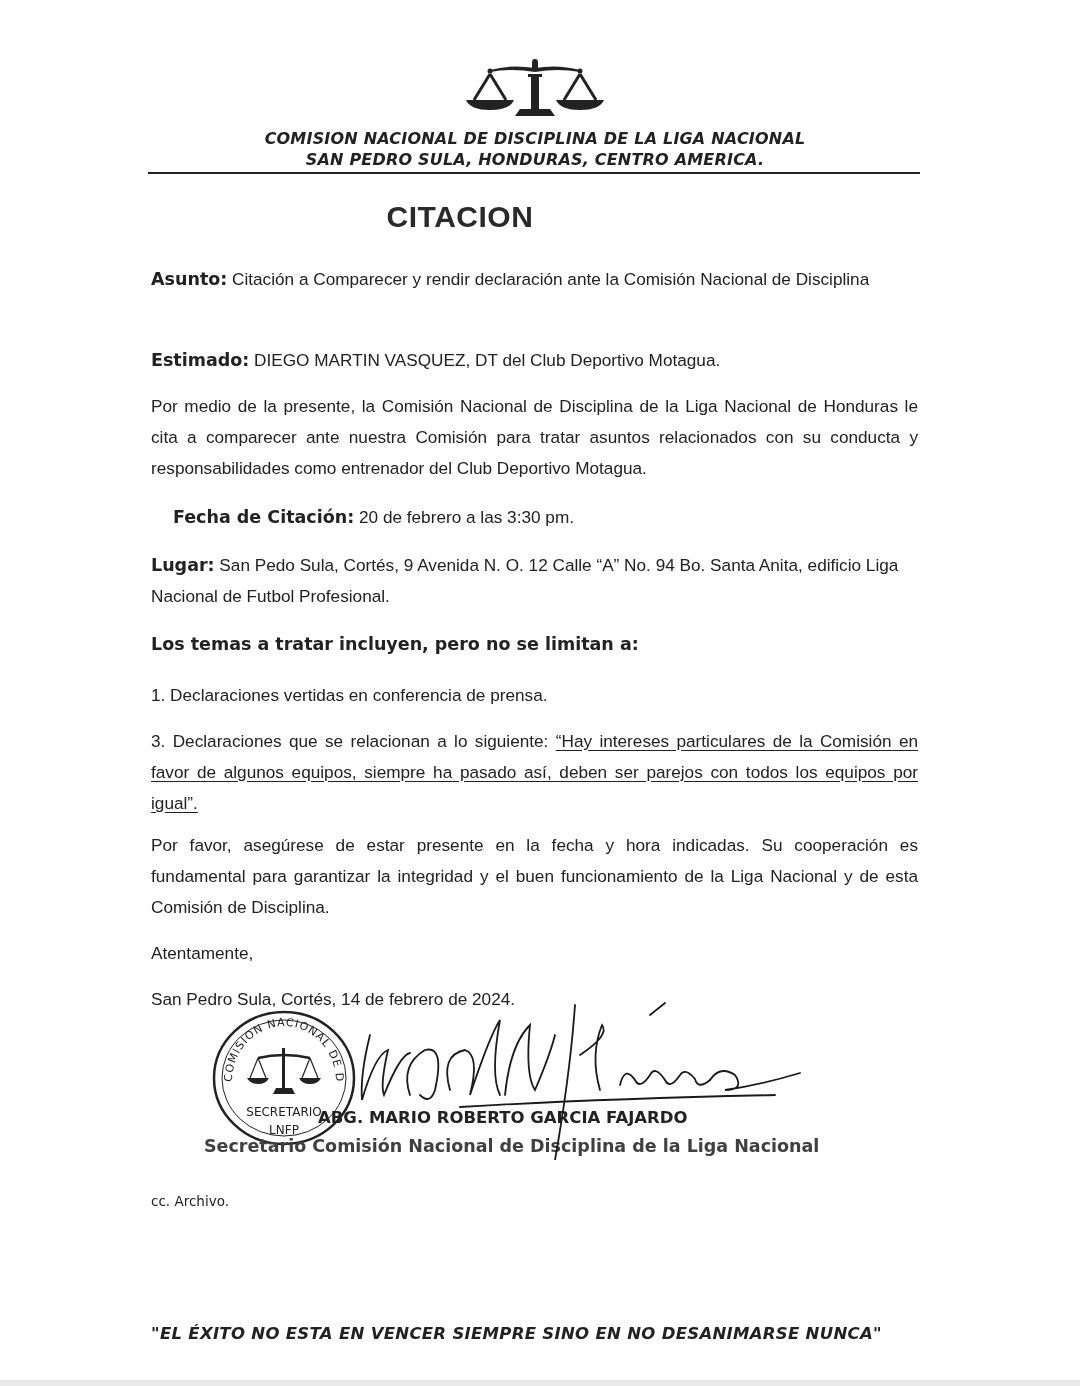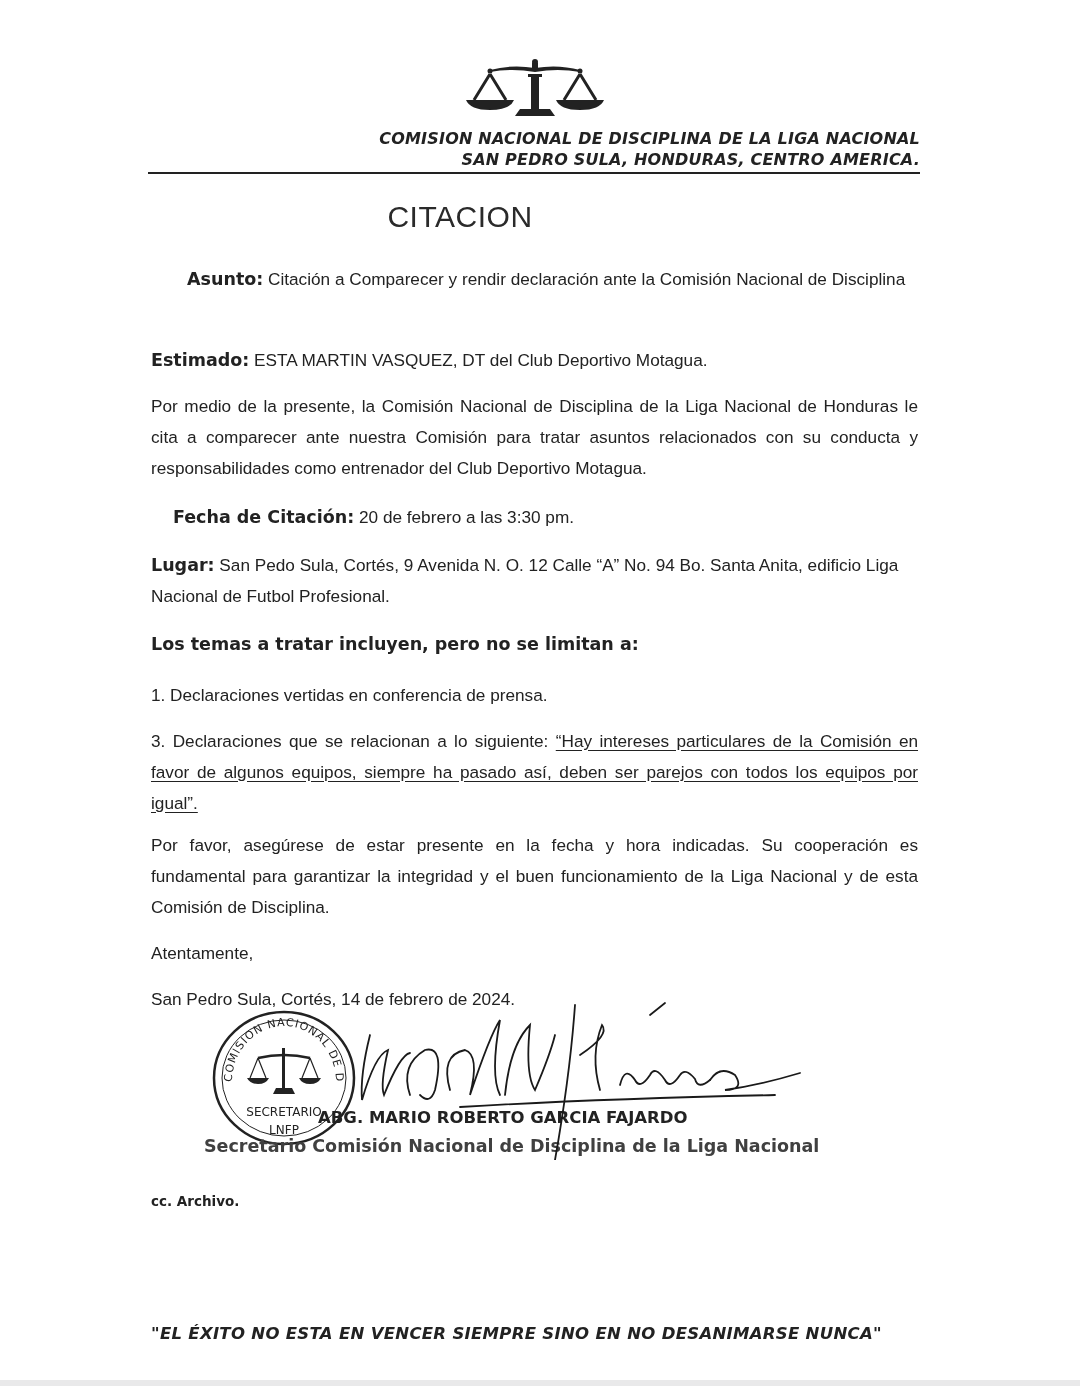--- a/index.html
+++ b/index.html
@@ -4,30 +4,30 @@
   <style>
     html, body { margin: 0; padding: 0; }
     body {
       width: 1080px; height: 1386px; background: #ffffff; position: relative;
       overflow: hidden; color: #1a1a1a;
       font-family: "Liberation Sans", "DejaVu Sans", sans-serif;
     }
     .bottom-band { position: absolute; left: 0; right: 0; bottom: 0; height: 6px; background: #e9e9ea; }
     .logo { position: absolute; left: 460px; top: 58px; width: 150px; height: 62px; }
     .org-header {
-      position: absolute; left: 150px; width: 770px; text-align: right;
+      position: absolute; left: 150px; width: 770px; text-align: center;
       font-family: "DejaVu Sans", sans-serif; font-weight: bold; font-style: italic;
       font-size: 16px; letter-spacing: 0.2px; color: #222;
     }
     .org-line1 { top: 129px; }
     .org-line2 { top: 150px; }
     .header-rule { position: absolute; left: 148px; top: 172px; width: 772px; height: 2px; background: #222; }
     .title {
       position: absolute; left: 0; width: 920px; top: 200px; text-align: center;
-      font-family: "Liberation Sans", sans-serif; font-weight: normal; font-size: 30px; color: #2a2a2a;
+      font-family: "Liberation Sans", sans-serif; font-weight: bold; font-size: 30px; color: #2a2a2a;
       letter-spacing: 0.5px;
     }
     .para {
       position: absolute; left: 151px; width: 767px;
       font-family: "Liberation Sans", sans-serif; font-size: 17.2px; line-height: 31px; color: #222;
     }
     .justify { text-align: justify; text-align-last: left; }
     .label {
       font-family: "DejaVu Sans", sans-serif; font-weight: bold; font-size: 17.5px; color: #222;
     }
@@ -41,21 +41,21 @@
     .signer-name {
       position: absolute; left: 318px; top: 1108px;
       font-family: "DejaVu Sans", sans-serif; font-weight: bold; font-size: 16.5px; color: #222;
     }
     .signer-title {
       position: absolute; left: 204px; top: 1136px;
       font-family: "DejaVu Sans", sans-serif; font-weight: bold; font-size: 17.5px; color: #404040;
     }
     .cc {
       position: absolute; left: 151px; top: 1193px;
-      font-family: "DejaVu Sans", sans-serif; font-weight: bold; font-size: 13.5px; color: #222;
+      font-family: "DejaVu Sans", sans-serif; font-weight: normal; font-size: 13.5px; color: #222;
     }
     .motto {
       position: absolute; left: 151px; top: 1324px; width: 770px;
       font-family: "DejaVu Sans", sans-serif; font-weight: bold; font-style: italic; font-size: 16.5px;
       color: #222; letter-spacing: 0.3px;
     }
   </style>
 </head>
 <body>
 
@@ -73,26 +73,26 @@
   <path d="M120 16 L104 42 M120 16 L136 42" stroke="#222" stroke-width="3" fill="none"></path>
   <path d="M96 42 L144 42 Q140 52 120 52 Q100 52 96 42 Z" fill="#222"></path>
 </svg>
 
 <div class="org-header org-line1">COMISION NACIONAL DE DISCIPLINA DE LA LIGA NACIONAL</div>
 <div class="org-header org-line2">SAN PEDRO SULA, HONDURAS, CENTRO AMERICA.</div>
 <div class="header-rule"></div>
 
 <div class="title">CITACION</div>
 
-<div class="para justify" style="top:264px;margin-left:36px;">
+<div class="para justify" style="top:264px;">
   <span class="label">Asunto:</span><span> Citación a Comparecer y rendir declaración ante la Comisión Nacional de Disciplina</span>
 </div>
 
 <div class="para" style="top:345px;">
-  <span class="label">Estimado:</span><span> ESTA MARTIN VASQUEZ, DT del Club Deportivo Motagua.</span>
+  <span class="label">Estimado:</span><span> DIEGO MARTIN VASQUEZ, DT del Club Deportivo Motagua.</span>
 </div>
 
 <div class="para justify" style="top:391px;">Por medio de la presente, la Comisión Nacional de Disciplina de la Liga Nacional de Honduras le cita a comparecer ante nuestra Comisión para tratar asuntos relacionados con su conducta y responsabilidades como entrenador del Club Deportivo Motagua.</div>
 
 <div class="para" style="top:502px;margin-left:22px;">
   <span class="label">Fecha de Citación:</span><span> 20 de febrero a las 3:30 pm.</span>
 </div>
 
 <div class="para" style="top:550px;">
   <span class="label">Lugar:</span><span> San Pedo Sula, Cortés, 9 Avenida N. O. 12 Calle “A” No. 94 Bo. Santa Anita, edificio Liga Nacional de Futbol Profesional.</span>

